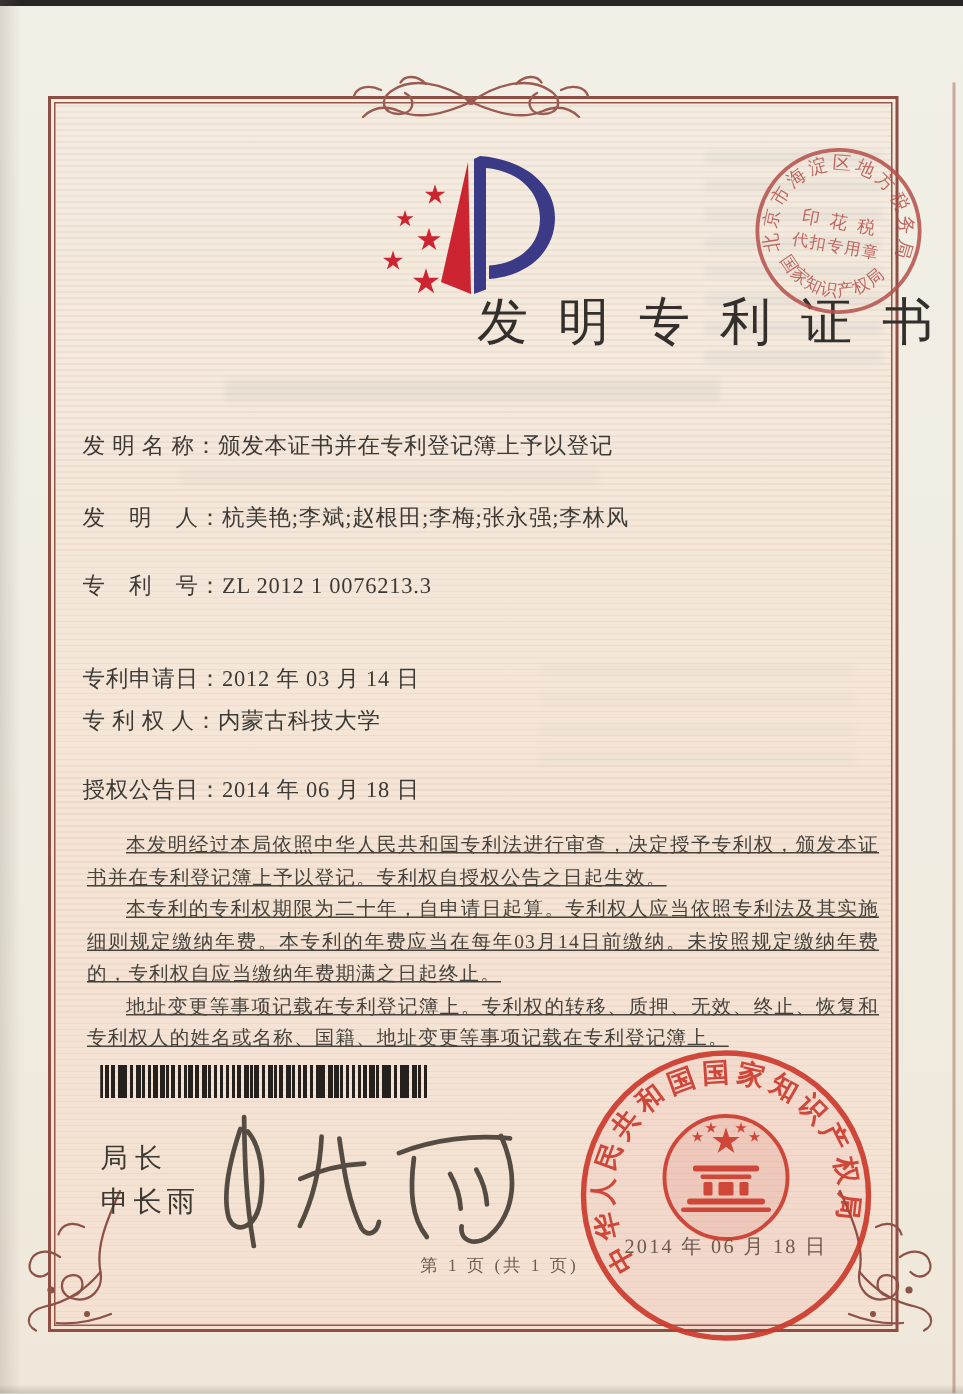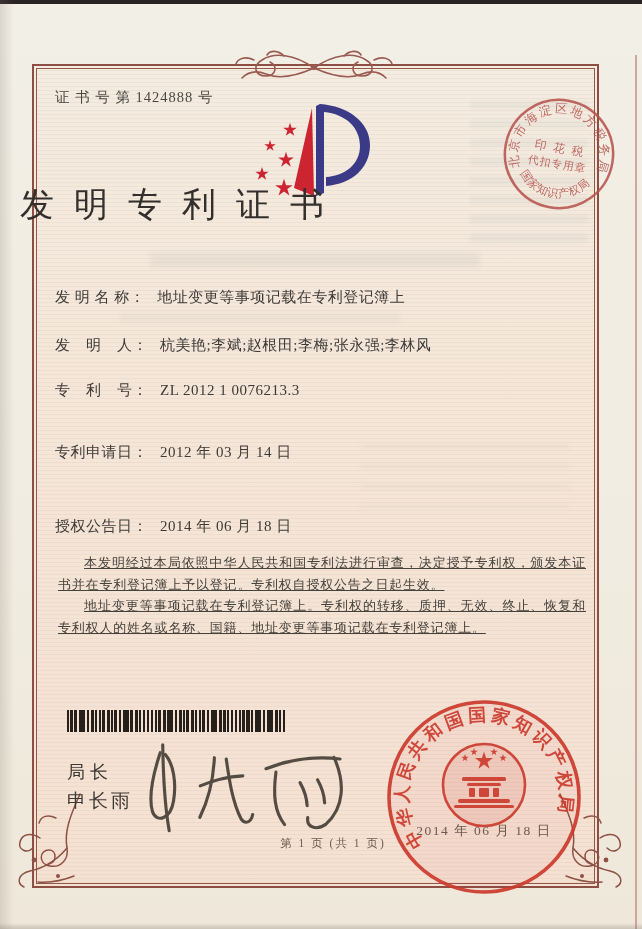--- a/index.html
+++ b/index.html
@@ -20,24 +20,24 @@
   
   .bleed{filter:blur(2px);pointer-events:none;}
   .bleed-a{left:470px;top:92px;width:118px;height:150px;opacity:.45;
            background:repeating-linear-gradient(0deg,rgba(105,130,142,.16) 0 8px,rgba(0,0,0,0) 8px 19px);}
   .bleed-b{left:150px;top:252px;width:330px;height:16px;opacity:.28;background:rgba(110,128,120,.25);}
   .bleed-c{left:360px;top:432px;width:210px;height:78px;opacity:.20;
            background:repeating-linear-gradient(0deg,rgba(105,130,142,.18) 0 7px,rgba(0,0,0,0) 7px 20px);}
   .bleed-d{left:120px;top:312px;width:280px;height:12px;opacity:.18;background:rgba(110,128,120,.25);}
   
   .cert-no{left:55px;top:88px;font-size:14.5px;letter-spacing:1px;color:#4b4743;}
-  .title{left:0;top:182px;width:642px;text-align:left;font-size:34px;color:#332f2d;
+  .title{left:0;top:192px;width:642px;text-align:right;font-size:34px;color:#332f2d;
          letter-spacing:20px;text-indent:20px;font-weight:500;}
   .row{left:55px;width:520px;font-size:15px;color:#3d3a36;letter-spacing:.5px;white-space:nowrap;}
-  .flabel{margin-right:12px;}
+  .flabel{margin-right:0;}
   .body-text{left:58px;top:552px;width:528px;font-size:13px;line-height:21.5px;color:#46423c;
              letter-spacing:.8px;text-align:justify;text-decoration:underline;}
   .body-text p{margin:0;text-indent:2em;}
   .sig-title{left:67px;top:760px;font-size:18px;letter-spacing:5px;color:#3c3933;}
   .sig-name{left:67px;top:788px;font-size:19px;letter-spacing:3px;color:#3c3933;}
   .footer{left:0;top:836px;width:642px;text-align:center;font-size:11.5px;letter-spacing:2px;color:#6d5c52;margin-left:12px;}
   
   .barcode{left:67px;top:710px;width:218px;height:22px;
      background:
        repeating-linear-gradient(90deg,#26201d 0 2px,rgba(0,0,0,0) 2px 4px),
@@ -98,21 +98,20 @@
       <path d="M72,6 C62,28 56,44 59,60 C61,72 52,80 42,78 C30,76 31,62 41,62 C49,62 49,74 41,76"></path>
       <path d="M59,60 C49,72 36,80 22,83 C10,86 8,95 16,99"></path>
       <path d="M32,50 C23,44 14,46 12,54 C10,62 19,66 25,60"></path>
       <path d="M48,30 C40,26 33,28 31,35"></path>
       <path d="M66,88 C56,92 44,95 30,94"></path>
       <circle cx="26" cy="72" r="2.4" fill="#8d5146" stroke="none"></circle>
       <circle cx="50" cy="88" r="2" fill="#8d5146" stroke="none"></circle>
     </g>
   </svg>
 
-  <div class="abs cert-no">证 书 号 第 1424888 号</div>
 
   <svg class="abs" style="left:248px;top:100px;" width="130" height="102" viewBox="0 0 130 102">
     <defs>
       <polygon id="lstar" points="0,-10 2.2,-3.1 9.5,-3.1 3.6,1.2 5.9,8.1 0,3.8 -5.9,8.1 -3.6,1.2 -9.5,-3.1 -2.2,-3.1"></polygon>
     </defs>
 
     <path d="M68,6 L68,96 L76,93 L76,12 C98,14 112,28 112,46 C112,64 97,76 78,77 L78,86 C104,84 122,68 122,45 C122,22 100,6 72,4 Z" fill="#3b3a86"></path>
 
     <path d="M64,8 L66,96 L46,88 Z" fill="#cc2430"></path>
 
@@ -121,37 +120,41 @@
       <use href="#lstar" transform="translate(22,46) scale(0.60)"></use>
       <use href="#lstar" transform="translate(38,60) scale(0.82)"></use>
       <use href="#lstar" transform="translate(14,74) scale(0.70)"></use>
       <use href="#lstar" transform="translate(36,88) scale(0.92)"></use>
     </g>
   </svg>
 
   <div class="abs title">发明专利证书</div>
 
   <div class="abs row" style="top:288px">
-    <span class="flabel">发 明 名 称：</span><span>地址变更等事项记载在专利登记簿上</span>
+    <span class="flabel">发 明 名 称：</span><span>颁发本证书并在专利登记簿上予以登记</span>
   </div>
   <div class="abs row" style="top:336px">
     <span class="flabel">发　明　人：</span><span>杭美艳;李斌;赵根田;李梅;张永强;李林风</span>
   </div>
   <div class="abs row" style="top:381px">
     <span class="flabel">专　利　号：</span><span>ZL 2012 1 0076213.3</span>
   </div>
   <div class="abs row" style="top:443px">
     <span class="flabel">专利申请日：</span><span>2012 年 03 月 14 日</span>
   </div>
+  <div class="abs row" style="top:471px">
+    <span class="flabel">专 利 权 人：</span><span>内蒙古科技大学</span>
+  </div>
   <div class="abs row" style="top:517px">
     <span class="flabel">授权公告日：</span><span>2014 年 06 月 18 日</span>
   </div>
 
   <div class="abs body-text">
     <p>本发明经过本局依照中华人民共和国专利法进行审查，决定授予专利权，颁发本证书并在专利登记簿上予以登记。专利权自授权公告之日起生效。</p>
+    <p>本专利的专利权期限为二十年，自申请日起算。专利权人应当依照专利法及其实施细则规定缴纳年费。本专利的年费应当在每年03月14日前缴纳。未按照规定缴纳年费的，专利权自应当缴纳年费期满之日起终止。</p>
     <p>地址变更等事项记载在专利登记簿上。专利权的转移、质押、无效、终止、恢复和专利权人的姓名或名称、国籍、地址变更等事项记载在专利登记簿上。</p>
   </div>
 
   <div class="abs barcode"></div>
 
   <div class="abs sig-title">局长</div>
   <div class="abs sig-name">申长雨</div>
 
   <svg class="abs signature" viewBox="0 0 240 100">
     <g stroke="#433c34" fill="none" stroke-width="3.2" stroke-linecap="round" opacity="0.9">

